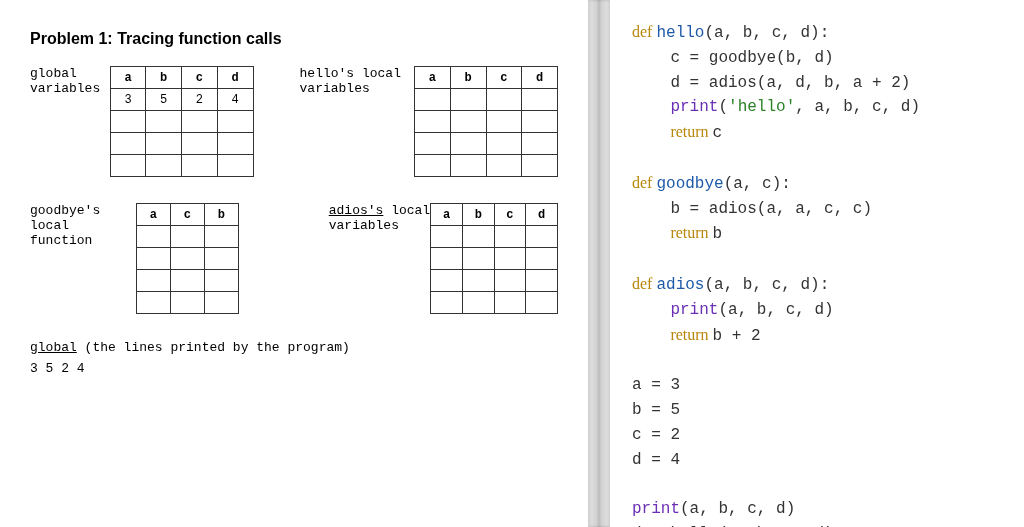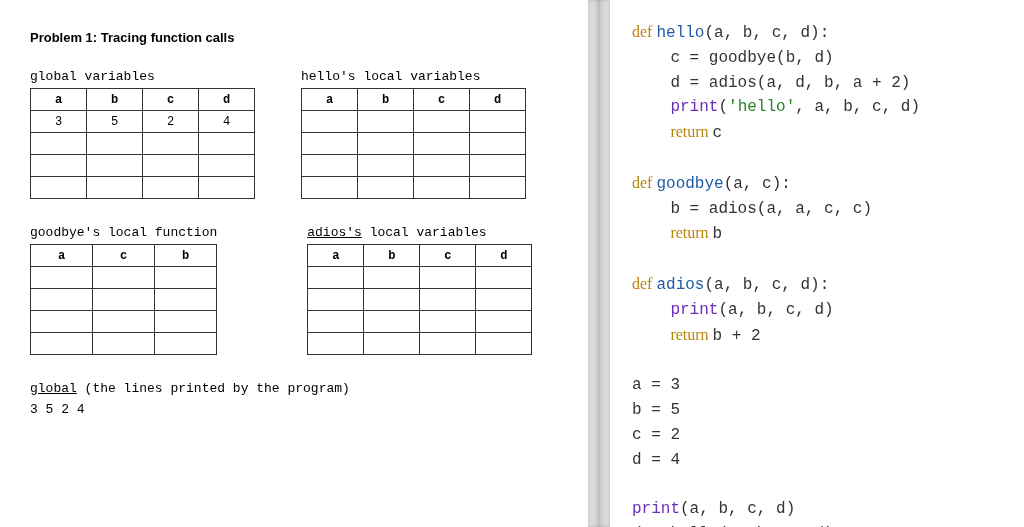--- a/index.html
+++ b/index.html
@@ -28,31 +28,31 @@
     flex: 1;
     padding: 20px 22px;
     font-family: "Courier New", Courier, monospace;
     font-size: 16px;
     line-height: 1.55;
     white-space: pre;
     color: #333;
   }
   .problem-title {
     font-weight: bold;
-    font-size: 13px;
-    margin-bottom: 24px;
+    font-size: 16px;
+    margin-bottom: 18px;
   }
   .tables-row {
     display: flex;
     gap: 46px;
     margin-bottom: 26px;
   }
   .table-block {
     display: flex;
-    flex-direction: column;
+    flex-direction: row;
   }
   .table-label {
     font-family: "Courier New", Courier, monospace;
     font-size: 13px;
     margin-bottom: 4px;
   }
   .underline { text-decoration: underline; }
   table {
     border-collapse: collapse;
   }

